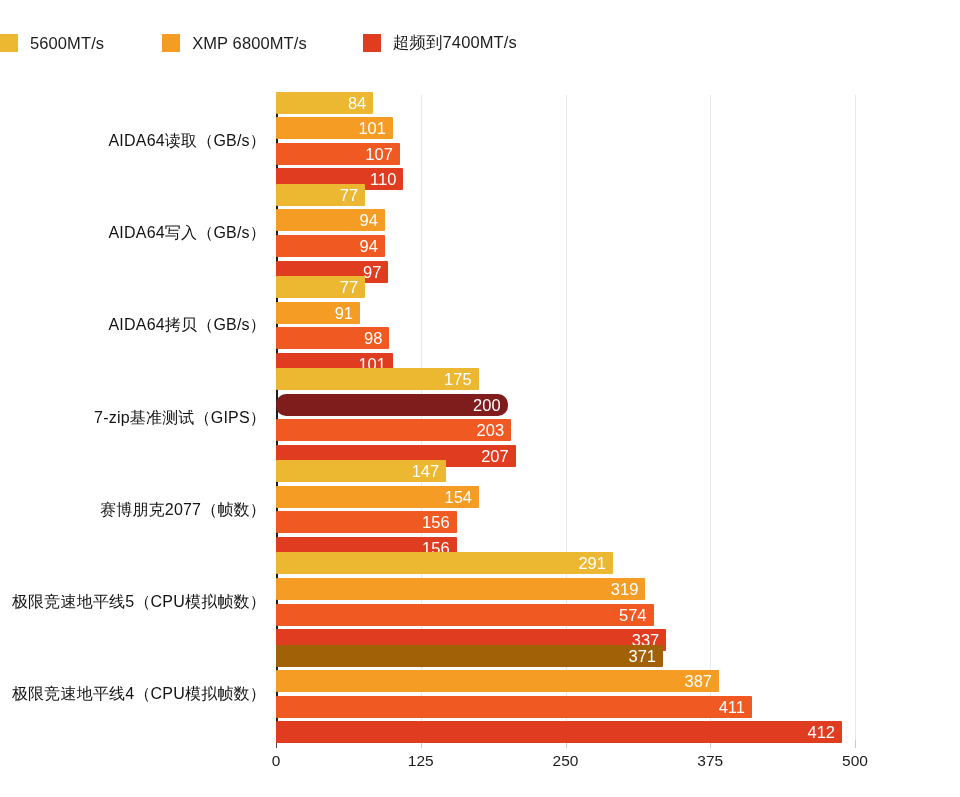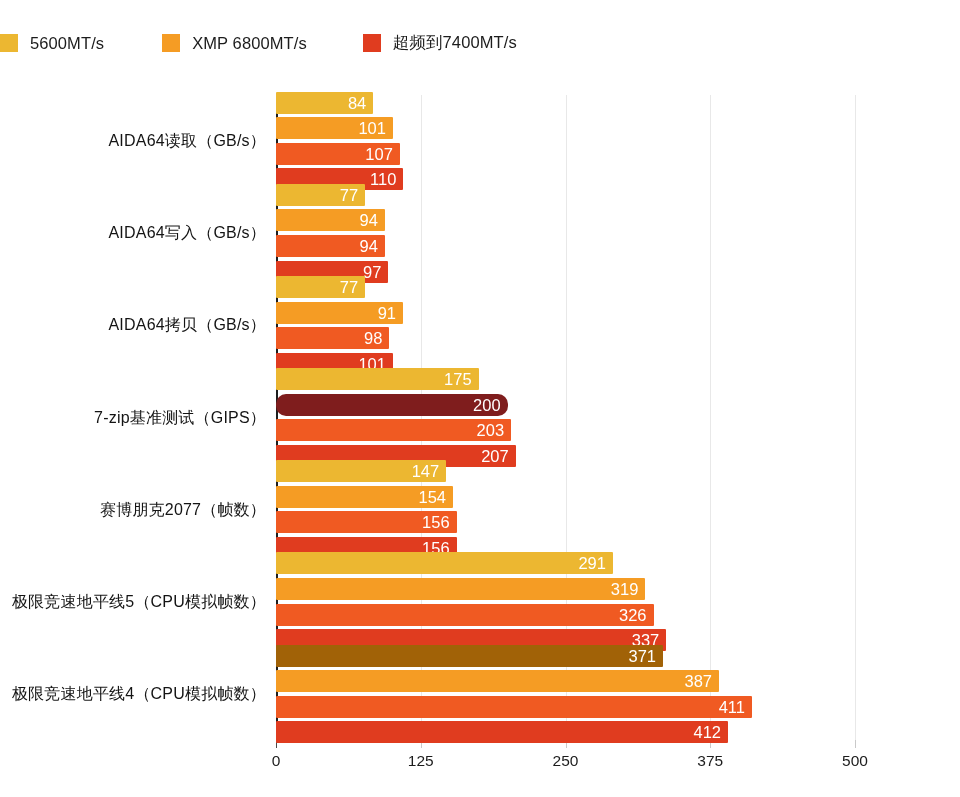--- a/index.html
+++ b/index.html
@@ -191,21 +191,21 @@
       </div>
       <div class="bar" style="left: 276px; top: 235.014px; width: 108.852px; background: rgb(240, 90, 34);">
         <span class="bar-value">94</span>
       </div>
       <div class="bar" style="left: 276px; top: 260.614px; width: 112.326px; background: rgb(224, 60, 31);">
         <span class="bar-value">97</span>
       </div>
       <div class="bar" style="left: 276px; top: 275.957px; width: 89.166px; background: rgb(236, 183, 49);">
         <span class="bar-value">77</span>
       </div>
-      <div class="bar" style="left: 276px; top: 301.557px; width: 127px; background: rgb(245, 156, 36);">
+      <div class="bar" style="left: 276px; top: 301.557px; width: 84px; background: rgb(245, 156, 36);">
         <span class="bar-value">91</span>
       </div>
       <div class="bar" style="left: 276px; top: 327.157px; width: 113.484px; background: rgb(240, 90, 34);">
         <span class="bar-value">98</span>
       </div>
       <div class="bar" style="left: 276px; top: 352.757px; width: 116.958px; background: rgb(224, 60, 31);">
         <span class="bar-value">101</span>
       </div>
       <div class="bar" style="left: 276px; top: 368.1px; width: 202.65px; background: rgb(236, 183, 49);">
         <span class="bar-value">175</span>
@@ -215,47 +215,47 @@
       </div>
       <div class="bar" style="left: 276px; top: 419.3px; width: 235.074px; background: rgb(240, 90, 34);">
         <span class="bar-value">203</span>
       </div>
       <div class="bar" style="left: 276px; top: 444.9px; width: 239.706px; background: rgb(224, 60, 31);">
         <span class="bar-value">207</span>
       </div>
       <div class="bar" style="left: 276px; top: 460.243px; width: 170.226px; background: rgb(236, 183, 49);">
         <span class="bar-value">147</span>
       </div>
-      <div class="bar" style="left: 276px; top: 485.843px; width: 177px; background: rgb(245, 156, 36);">
+      <div class="bar" style="left: 276px; top: 485.843px; width: 203px; background: rgb(245, 156, 36);">
         <span class="bar-value">154</span>
       </div>
       <div class="bar" style="left: 276px; top: 511.443px; width: 180.648px; background: rgb(240, 90, 34);">
         <span class="bar-value">156</span>
       </div>
       <div class="bar" style="left: 276px; top: 537.043px; width: 180.648px; background: rgb(224, 60, 31);">
         <span class="bar-value">156</span>
       </div>
       <div class="bar" style="left: 276px; top: 552.386px; width: 336.978px; background: rgb(236, 183, 49);">
         <span class="bar-value">291</span>
       </div>
       <div class="bar" style="left: 276px; top: 577.986px; width: 369.402px; background: rgb(245, 156, 36); text-decoration: underline;">
         <span class="bar-value">319</span>
       </div>
       <div class="bar" style="left: 276px; top: 603.586px; width: 377.508px; background: rgb(240, 90, 34);">
-        <span class="bar-value">326</span>
+        <span class="bar-value">574</span>
       </div>
       <div class="bar" style="left: 276px; top: 629.186px; width: 390.246px; background: rgb(224, 60, 31);">
         <span class="bar-value">337</span>
       </div>
       <div class="bar" style="left: 276px; top: 644.529px; width: 387px; background: #a16207;">
         <span class="bar-value">371</span>
       </div>
       <div class="bar" style="left: 276px; top: 670.129px; width: 443px; background: rgb(245, 156, 36);">
         <span class="bar-value">387</span>
       </div>
       <div class="bar" style="left: 276px; top: 695.729px; width: 475.938px; background: rgb(240, 90, 34);">
         <span class="bar-value">411</span>
       </div>
-      <div class="bar" style="left: 276px; top: 721.329px; width: 452px; background: rgb(224, 60, 31);">
+      <div class="bar" style="left: 276px; top: 721.329px; width: 566px; background: rgb(224, 60, 31);">
         <span class="bar-value">412</span>
       </div>
     </div>
 </div>
 
 </body></html>

